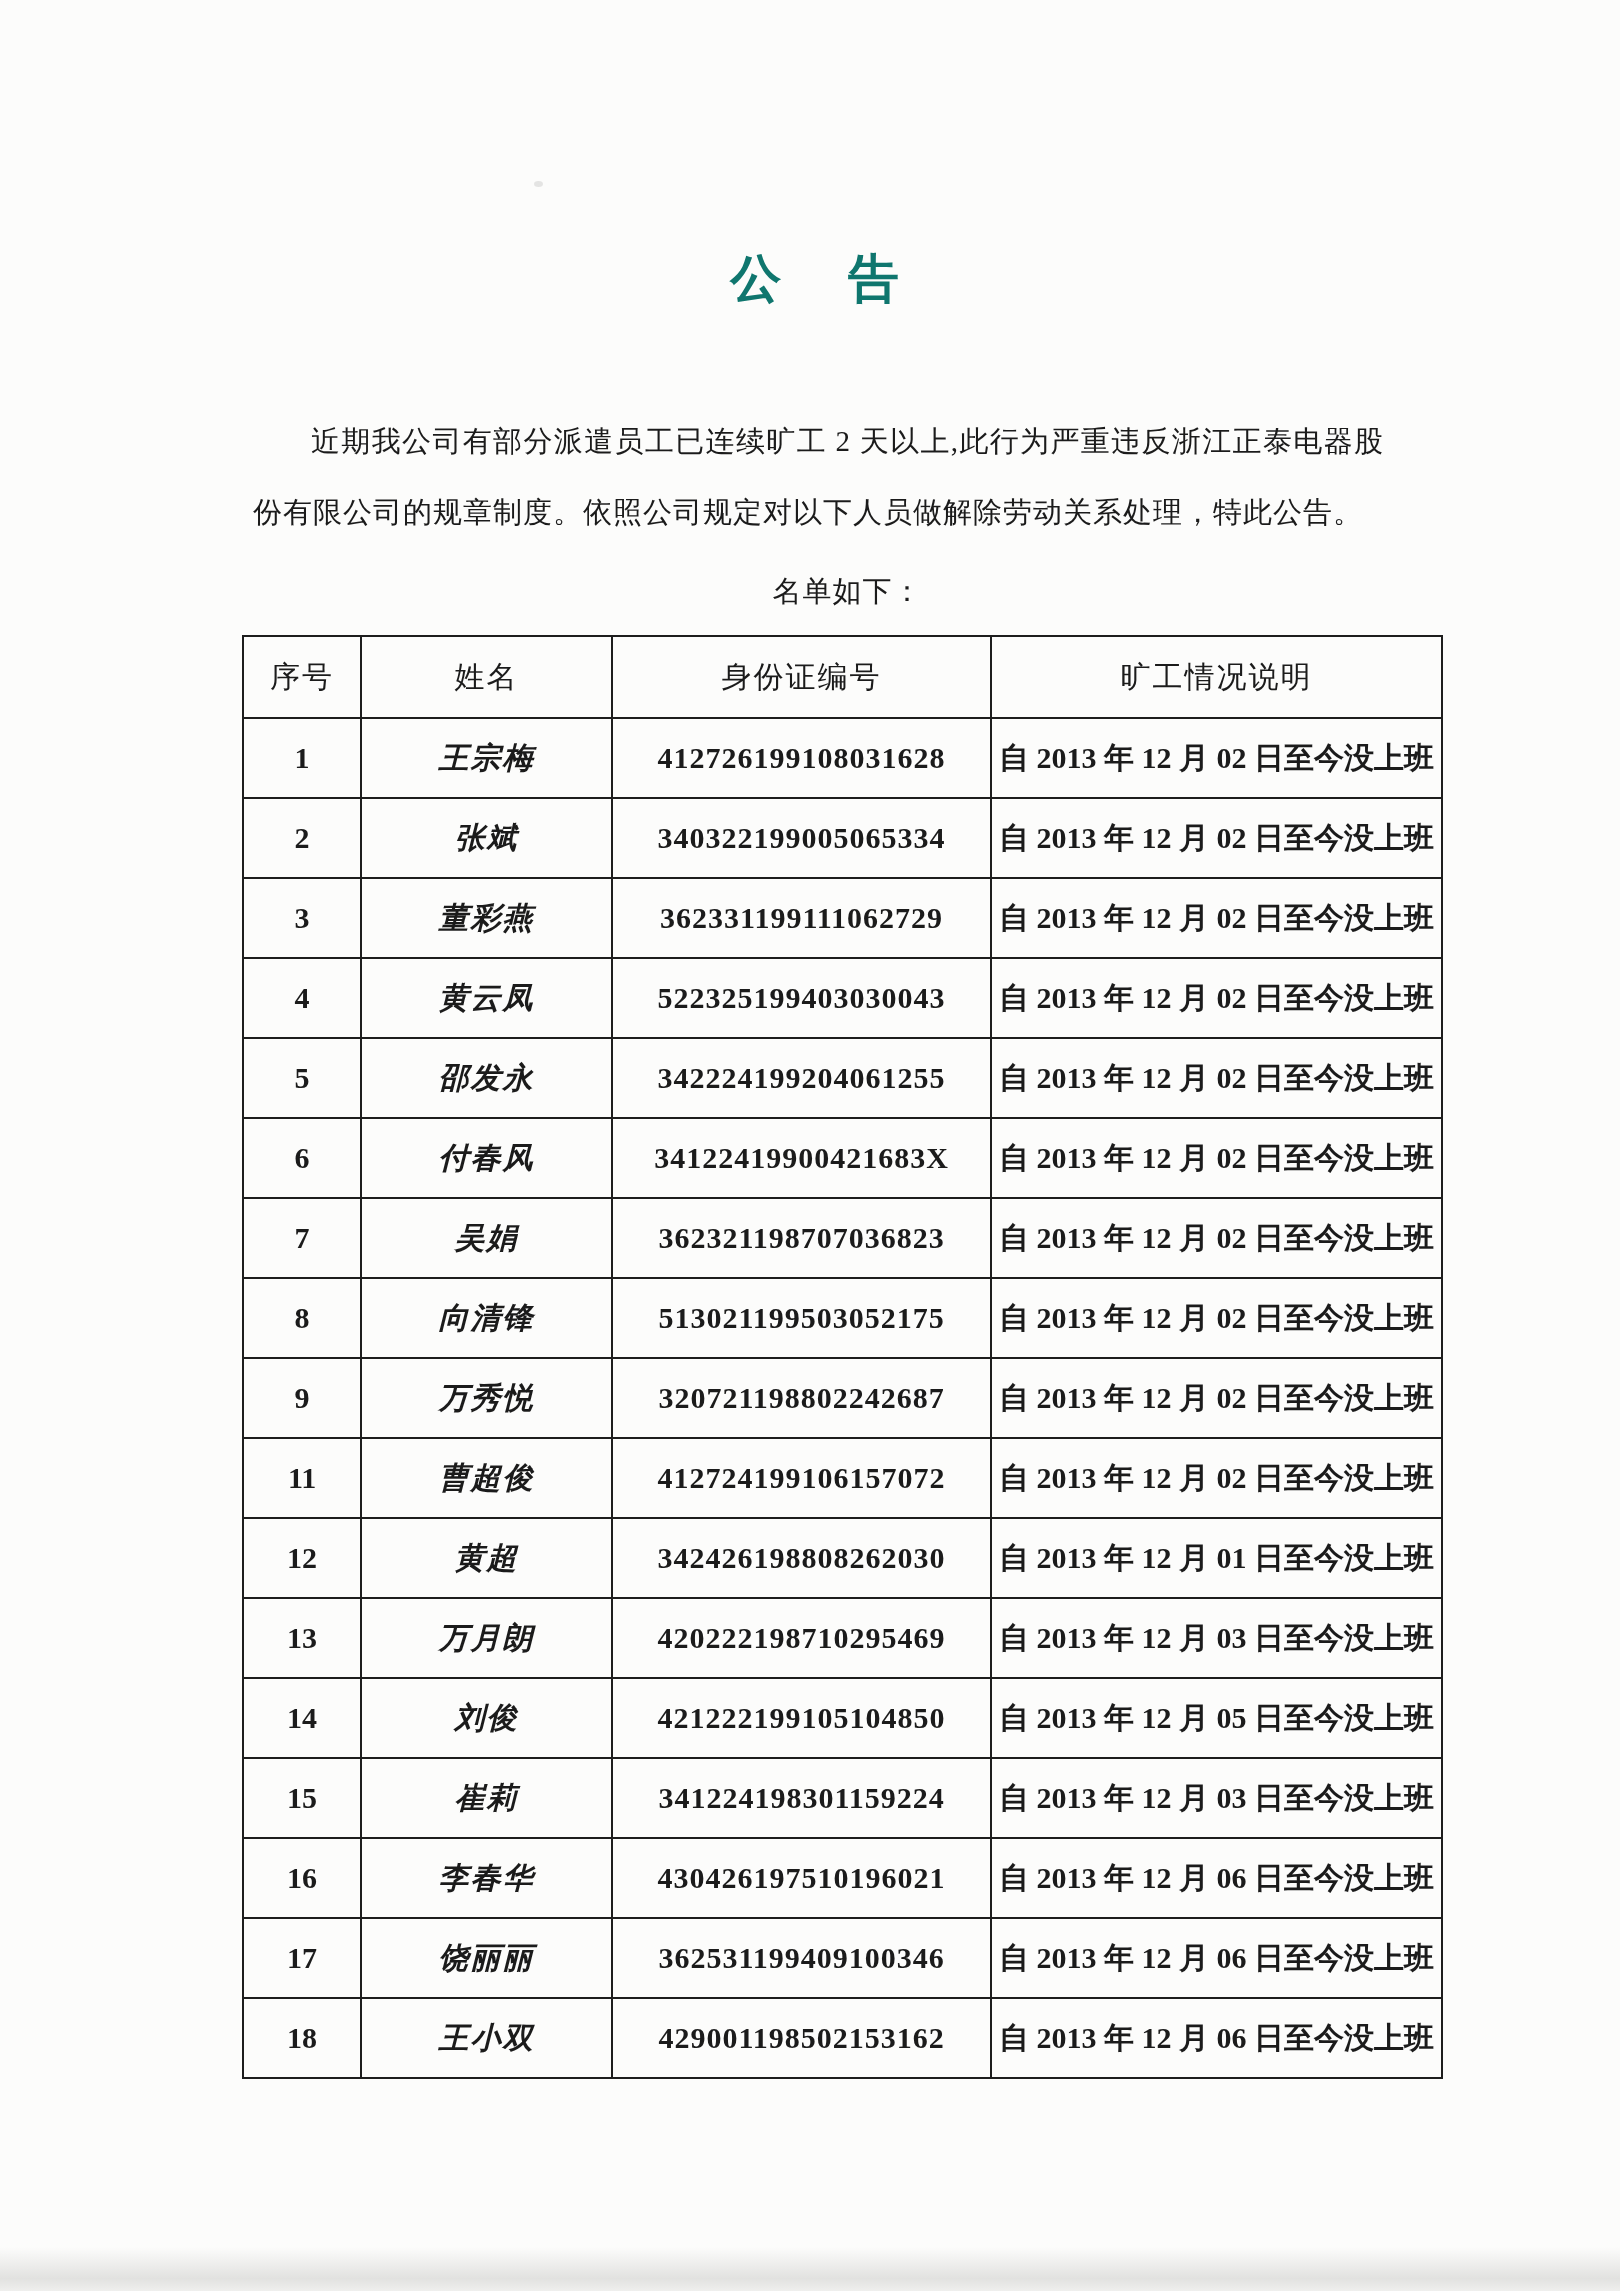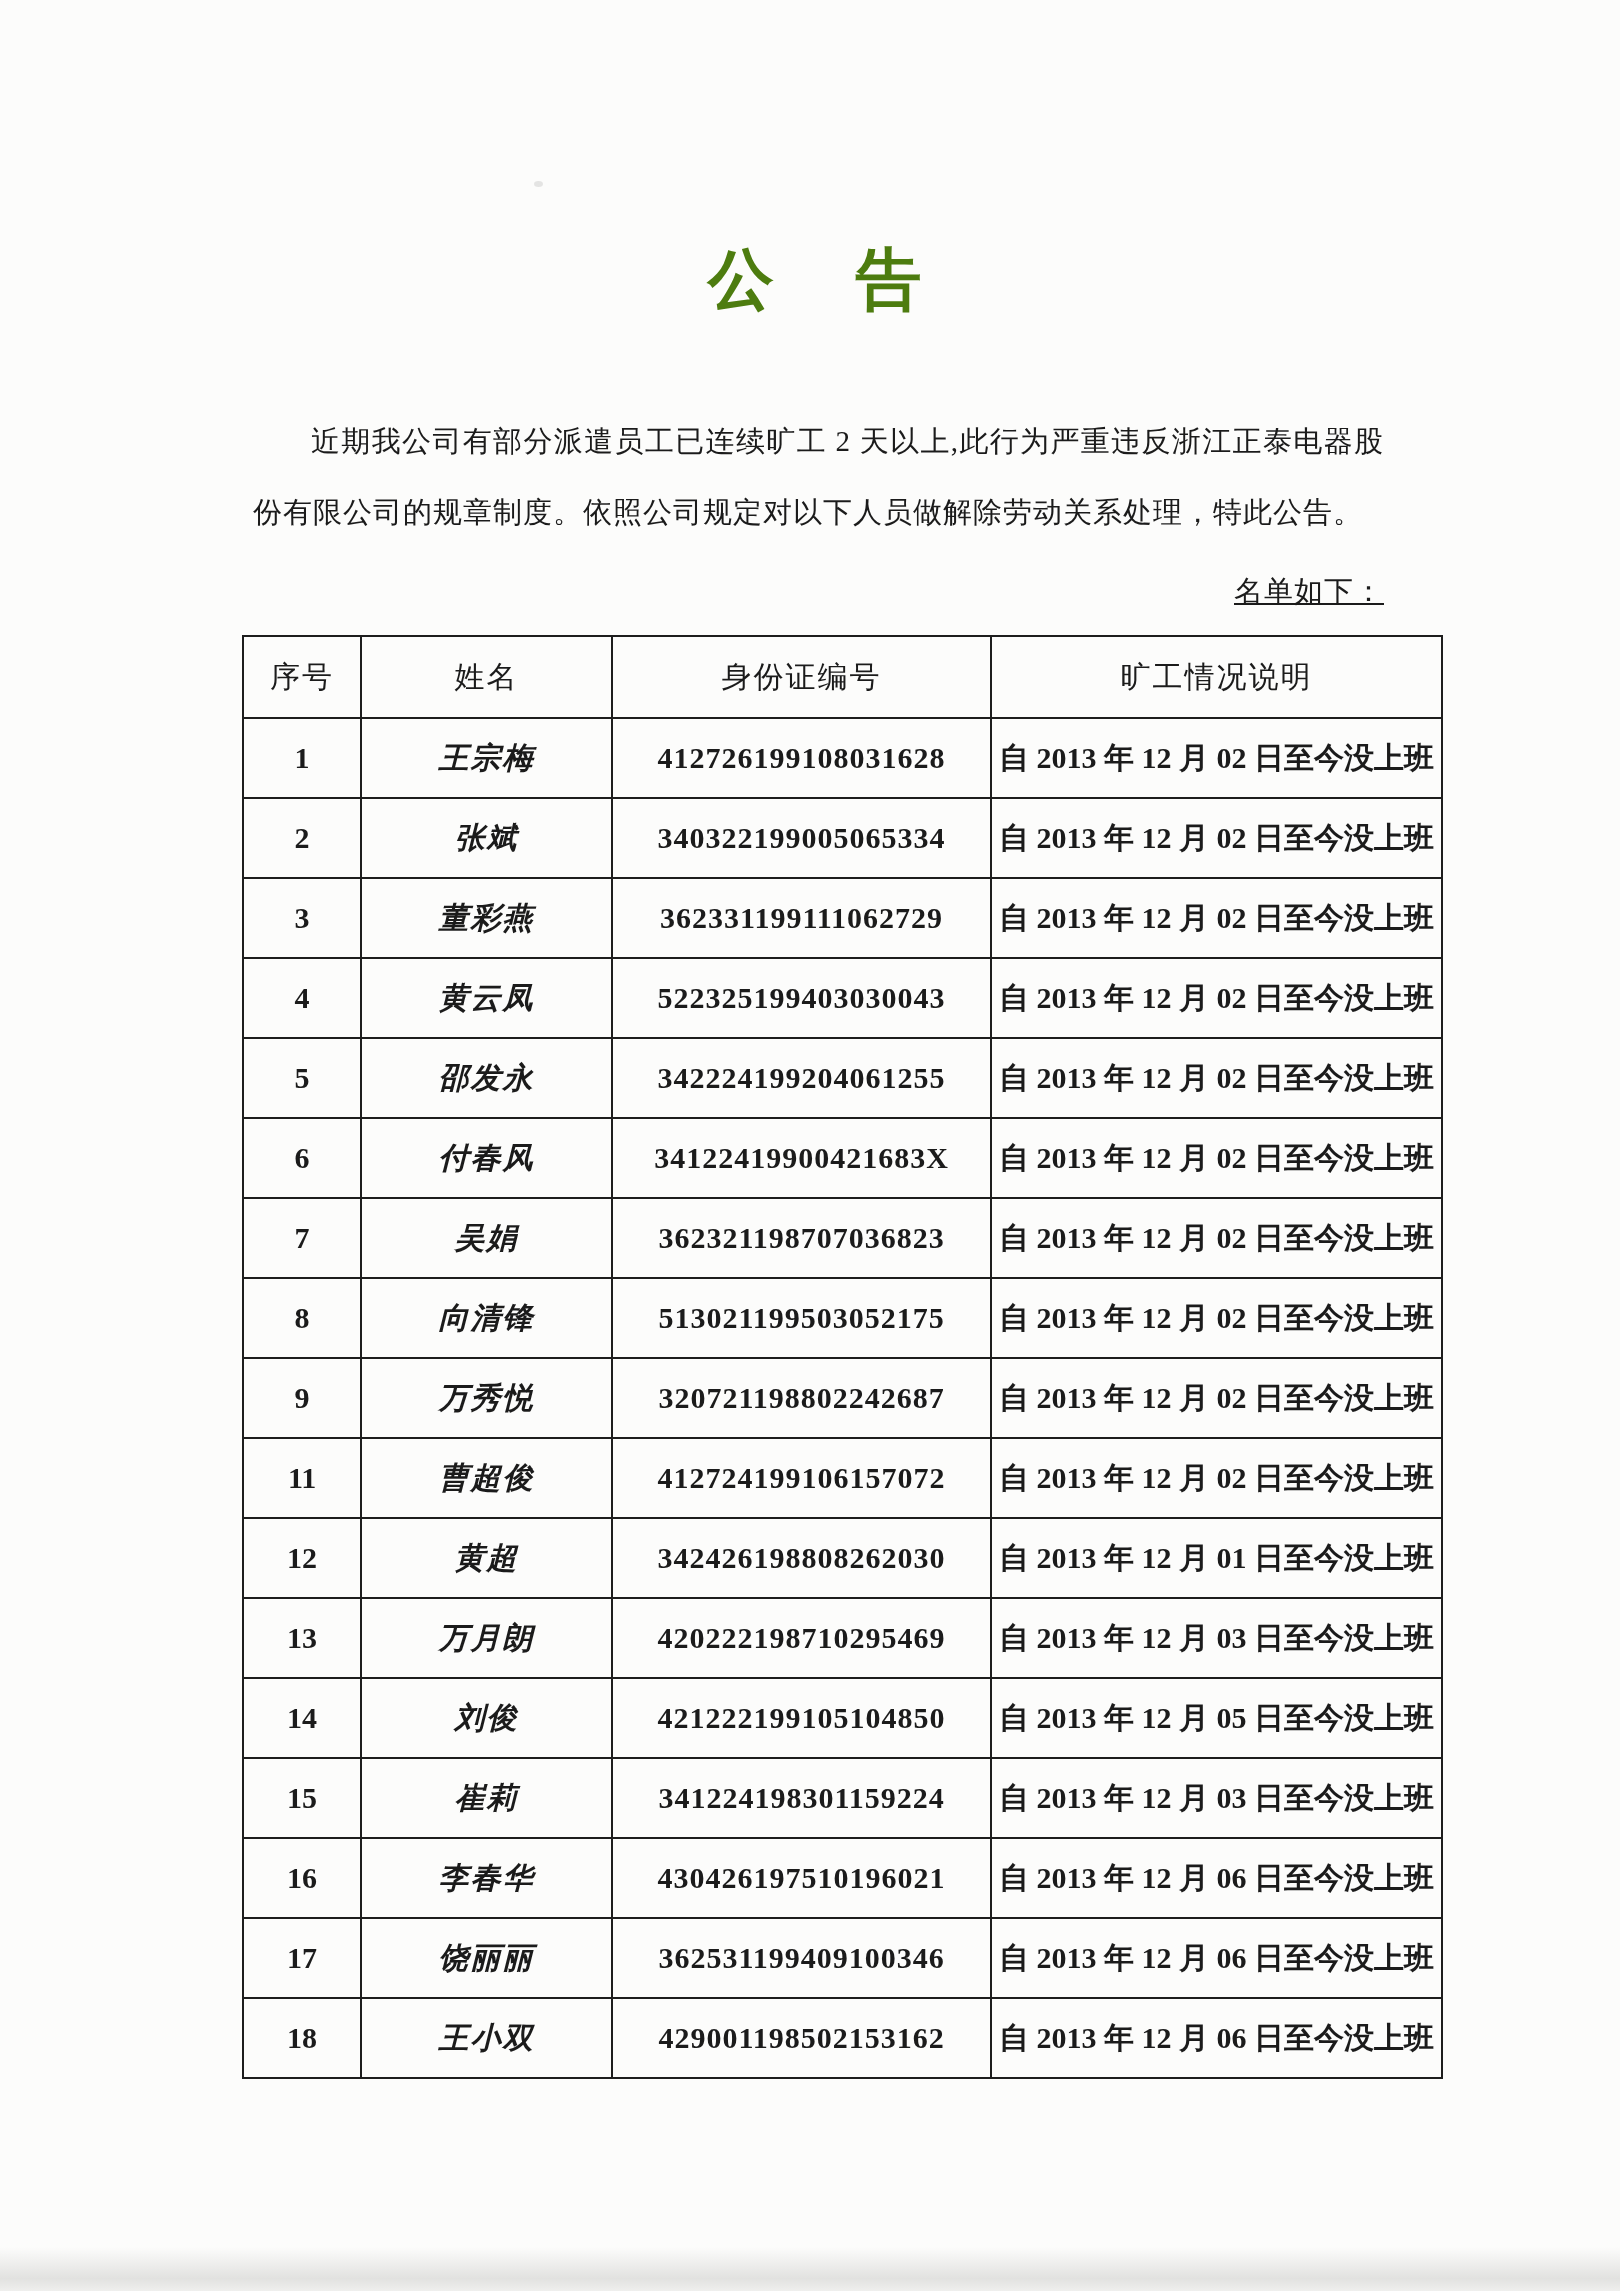--- a/index.html
+++ b/index.html
@@ -14,41 +14,40 @@
     background: #fcfcfb;
     color: #1b1b1b;
     font-family: "Liberation Serif", "DejaVu Serif", serif;
     overflow: hidden;
     box-sizing: border-box;
     padding: 245px 228px 0 245px;
   }
   .title {
     margin: 0;
     text-align: center;
-    font-size: 66px;
+    font-size: 51px;
     font-weight: 700;
     letter-spacing: 7.8px;
     line-height: 69px;
-    color: #4d7c0f;
+    color: #0f766e;
   }
   .body-text {
     margin: 8px;
     font-size: 29px;
     line-height: 71px;
     text-align: justify;
     letter-spacing: 1px;
   }
   .first-para {
     margin-top: 92px;
     text-indent: 2em;
   }
   .list-intro {
     text-indent: 2em;
-    text-align: right;
-    text-decoration: underline;
+    text-align: center;
   }
   .table-wrap {
     width: 1199px;
     margin-left: -2.9px;
     margin-top: 7.8px;
     border-radius: 32px;
   }
   table.roster {
     width: 100%;
     border-collapse: collapse;

